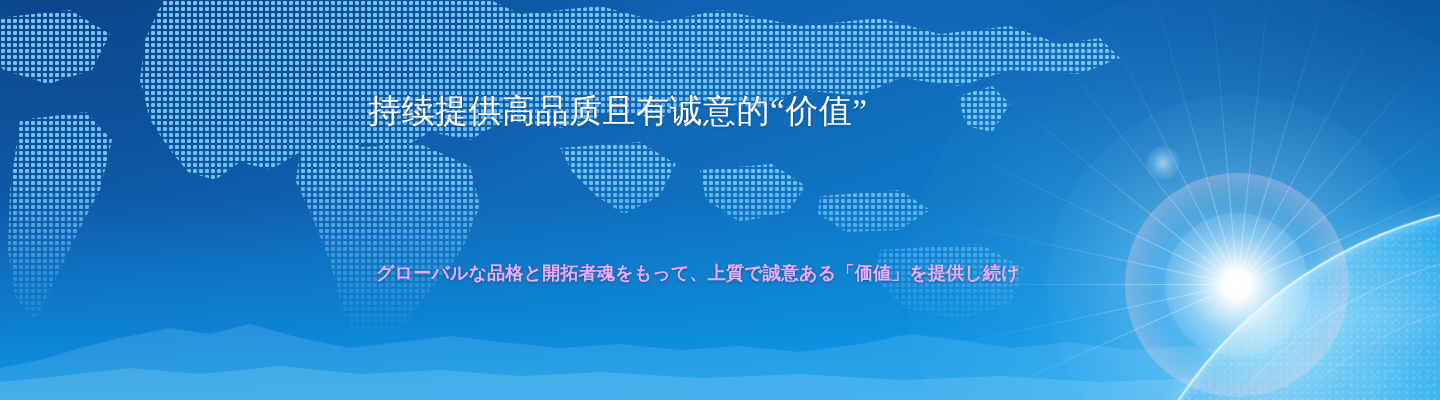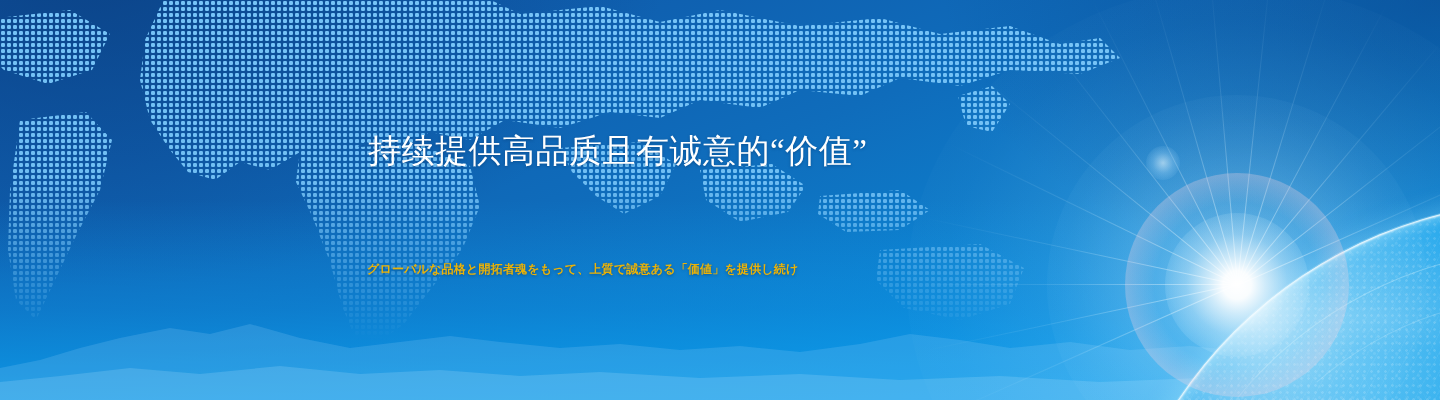--- a/index.html
+++ b/index.html
@@ -189,38 +189,38 @@
     position:absolute; left:200px; top:88px;
     width:1000px;
     font-family:"Liberation Serif", serif;
     color:#ffffff;
     font-size:33px;
     line-height:47px;
     letter-spacing:.5px;
     white-space:nowrap;
     text-shadow:0 1px 3px rgba(4,40,85,.40);
   }
-  .headline .l2 { display:block; padding-left:168px;margin-top:40px; }
+  .headline .l2 { display:block; padding-left:168px; }
 
   .subline-en {
     position:absolute; left:302px; top:206px;
     font-family:"DejaVu Sans Mono", "Liberation Mono", monospace;
     color:#ffffff;
     font-size:15px;
     letter-spacing:.2px;
     white-space:nowrap;
     text-shadow:0 1px 3px rgba(4,40,85,.45);
   }
 
   .subline-ja {
-    position:absolute; left:367px; top:261px;
+    position:absolute; left:376px; top:261px;
     font-family:"DejaVu Sans", "Liberation Sans", sans-serif;
     font-weight:bold;
-    color:#eab308;
-    font-size:12px;
+    color:#f0abfc;
+    font-size:18px;
     letter-spacing:.2px;
     white-space:nowrap;
     text-shadow:0 1px 3px rgba(4,40,85,.45);
   }
 </style>
 </head>
 <body>
 
 <div id="banner">
 

